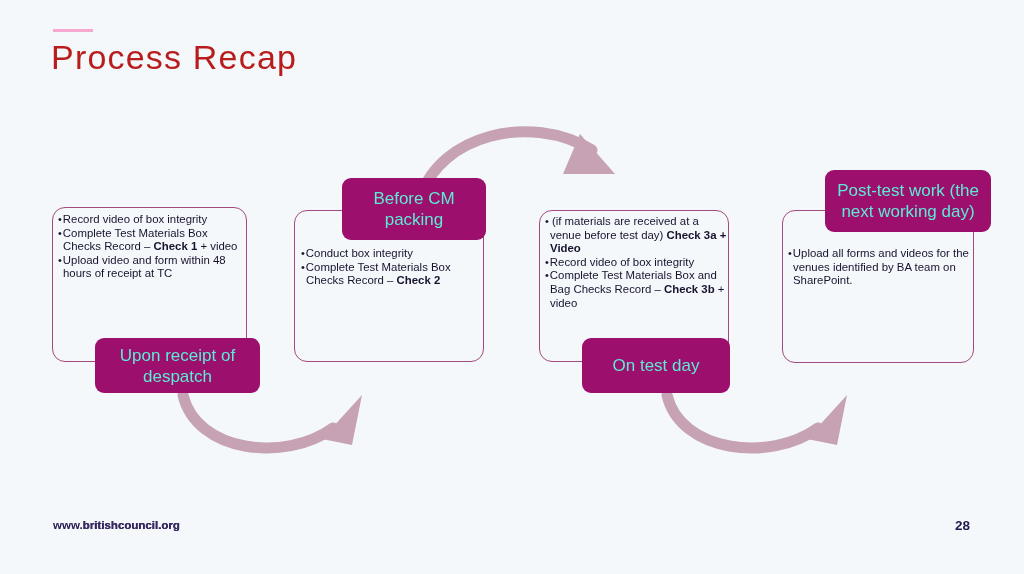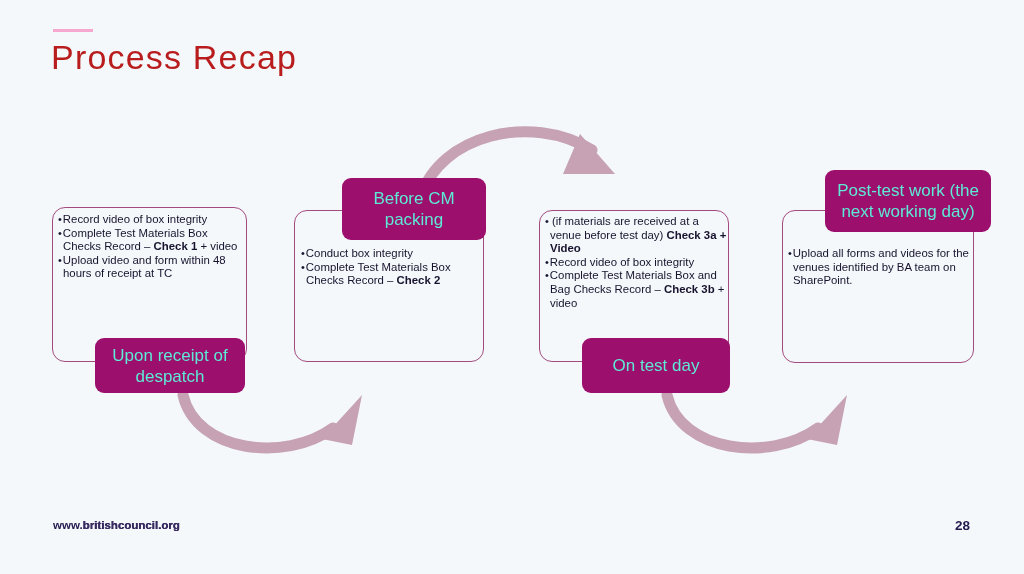--- a/index.html
+++ b/index.html
@@ -145,21 +145,21 @@
       <path d="M 807 439 L 847 395 L 837 445 Z" fill="#c6a2b4"></path>
     </g>
   </svg>
 
   <div class="content-box" style="left:52px; top:207px; width:195px; height:155px;"></div>
   <div class="box-body" style="left:58px; top:213px; width:186px;">
     <span class="bullet-line lead-dot"><span>Record video of box integrity</span></span>
     <span class="bullet-line lead-dot"><span>Complete Test Materials Box Checks Record – </span><span class="b">Check 1</span><span> + video</span></span>
     <span class="bullet-line lead-dot"><span>Upload video and form within 48 hours of receipt at TC</span></span>
   </div>
-  <div class="chip" style="left:95px; top:338px; width:150px; height:55px;">
+  <div class="chip" style="left:95px; top:338px; width:165px; height:55px;">
     <span>Upon receipt of despatch</span>
   </div>
 
   <div class="content-box" style="left:294px; top:210px; width:190px; height:152px;"></div>
   <div class="box-body" style="left:301px; top:247px; width:182px;">
     <span class="bullet-line lead-dot"><span>Conduct box integrity</span></span>
     <span class="bullet-line lead-dot"><span>Complete Test Materials Box Checks Record – </span><span class="b">Check 2</span></span>
   </div>
   <div class="chip" style="left:342px; top:178px; width:144px; height:62px;">
     <span>Before CM packing</span>

